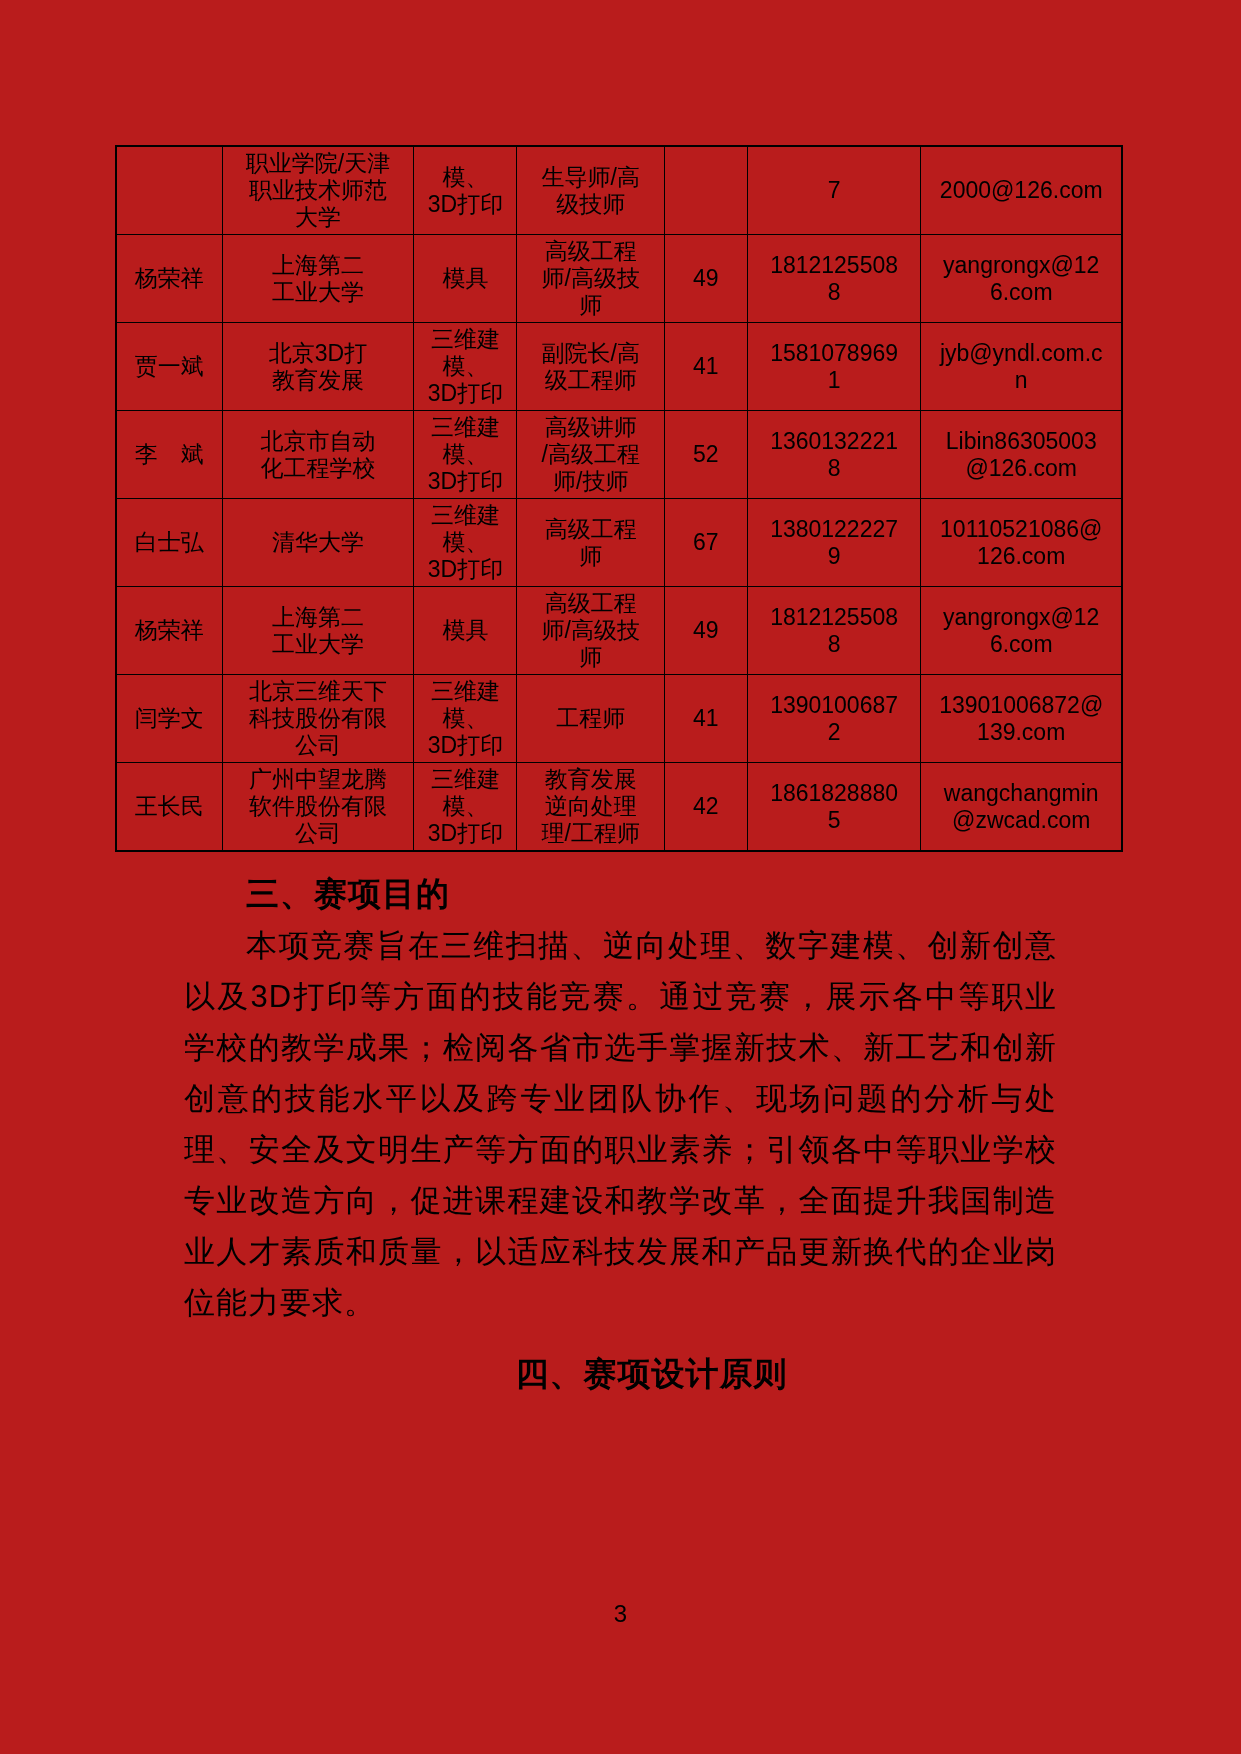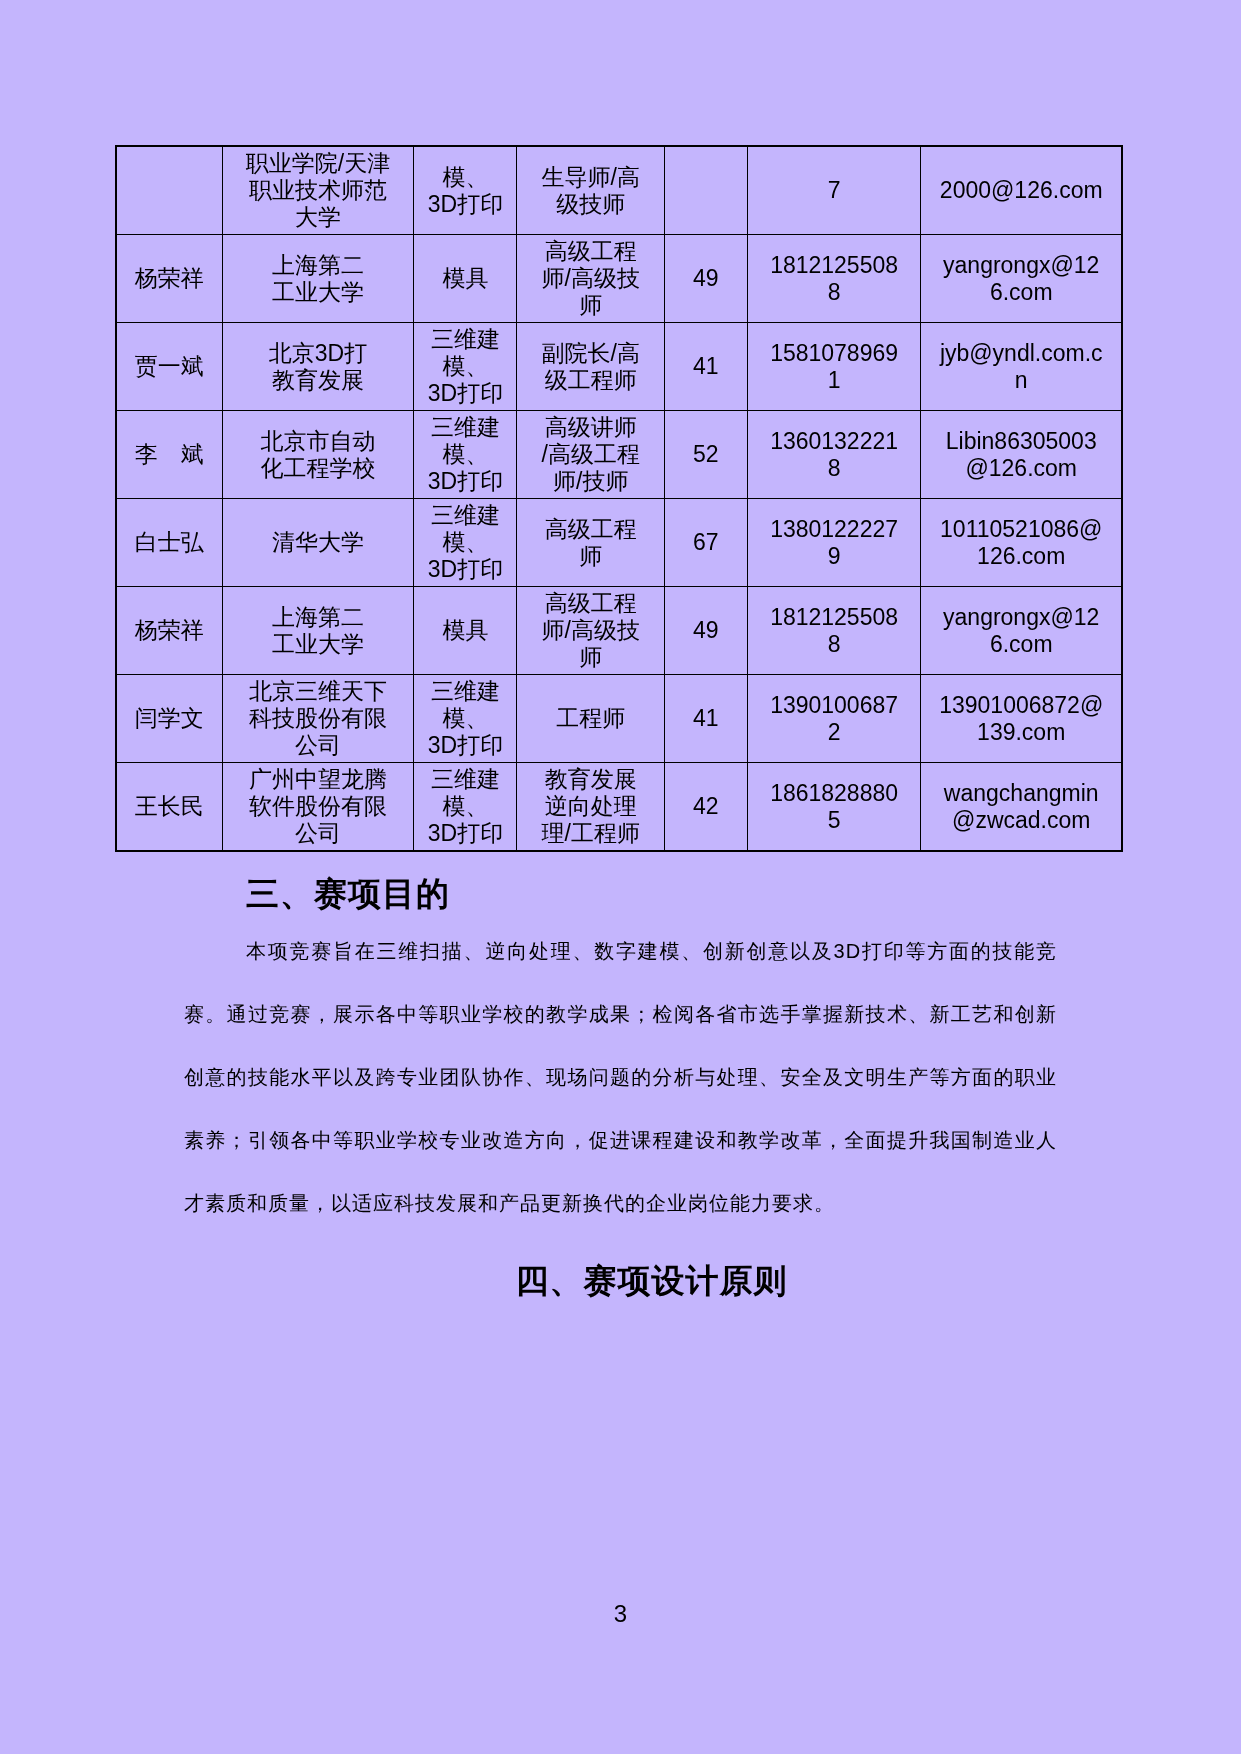--- a/index.html
+++ b/index.html
@@ -1,21 +1,21 @@
 <!DOCTYPE html>
 <html><head>
 <meta charset="utf-8">
 <style>
   html, body { margin: 0; padding: 0; background: #888; }
   .page {
     position: relative;
     width: 1241px;
     height: 1754px;
     margin: 0 auto;
-    background: #c4b5fd;
+    background: #b91c1c;
     color: #000000;
     font-family: "Liberation Sans", "DejaVu Sans", sans-serif;
     overflow: hidden;
   }
   table.roster {
     border-collapse: collapse;
     table-layout: fixed;
     width: 1008px;
     margin: 145px 0 0 115px;
     border: 2px solid #000;
@@ -36,22 +36,22 @@
     margin-top: 22px;
     font-size: 33px;
     font-weight: bold;
     line-height: 40px;
     padding-left: 62px;
     letter-spacing: 1px;
   }
   .sec-heading.second { margin-top: 26px; text-align: center; }
   p.purpose {
     margin: 6px 0 0 0;
-    font-size: 20px;
-    line-height: 63px;
+    font-size: 31px;
+    line-height: 51px;
     text-align: justify;
     text-indent: 62px;
     letter-spacing: 1px;
   }
   .page-number {
     position: absolute;
     top: 1600px;
     left: 0;
     width: 100%;
     text-align: center;

